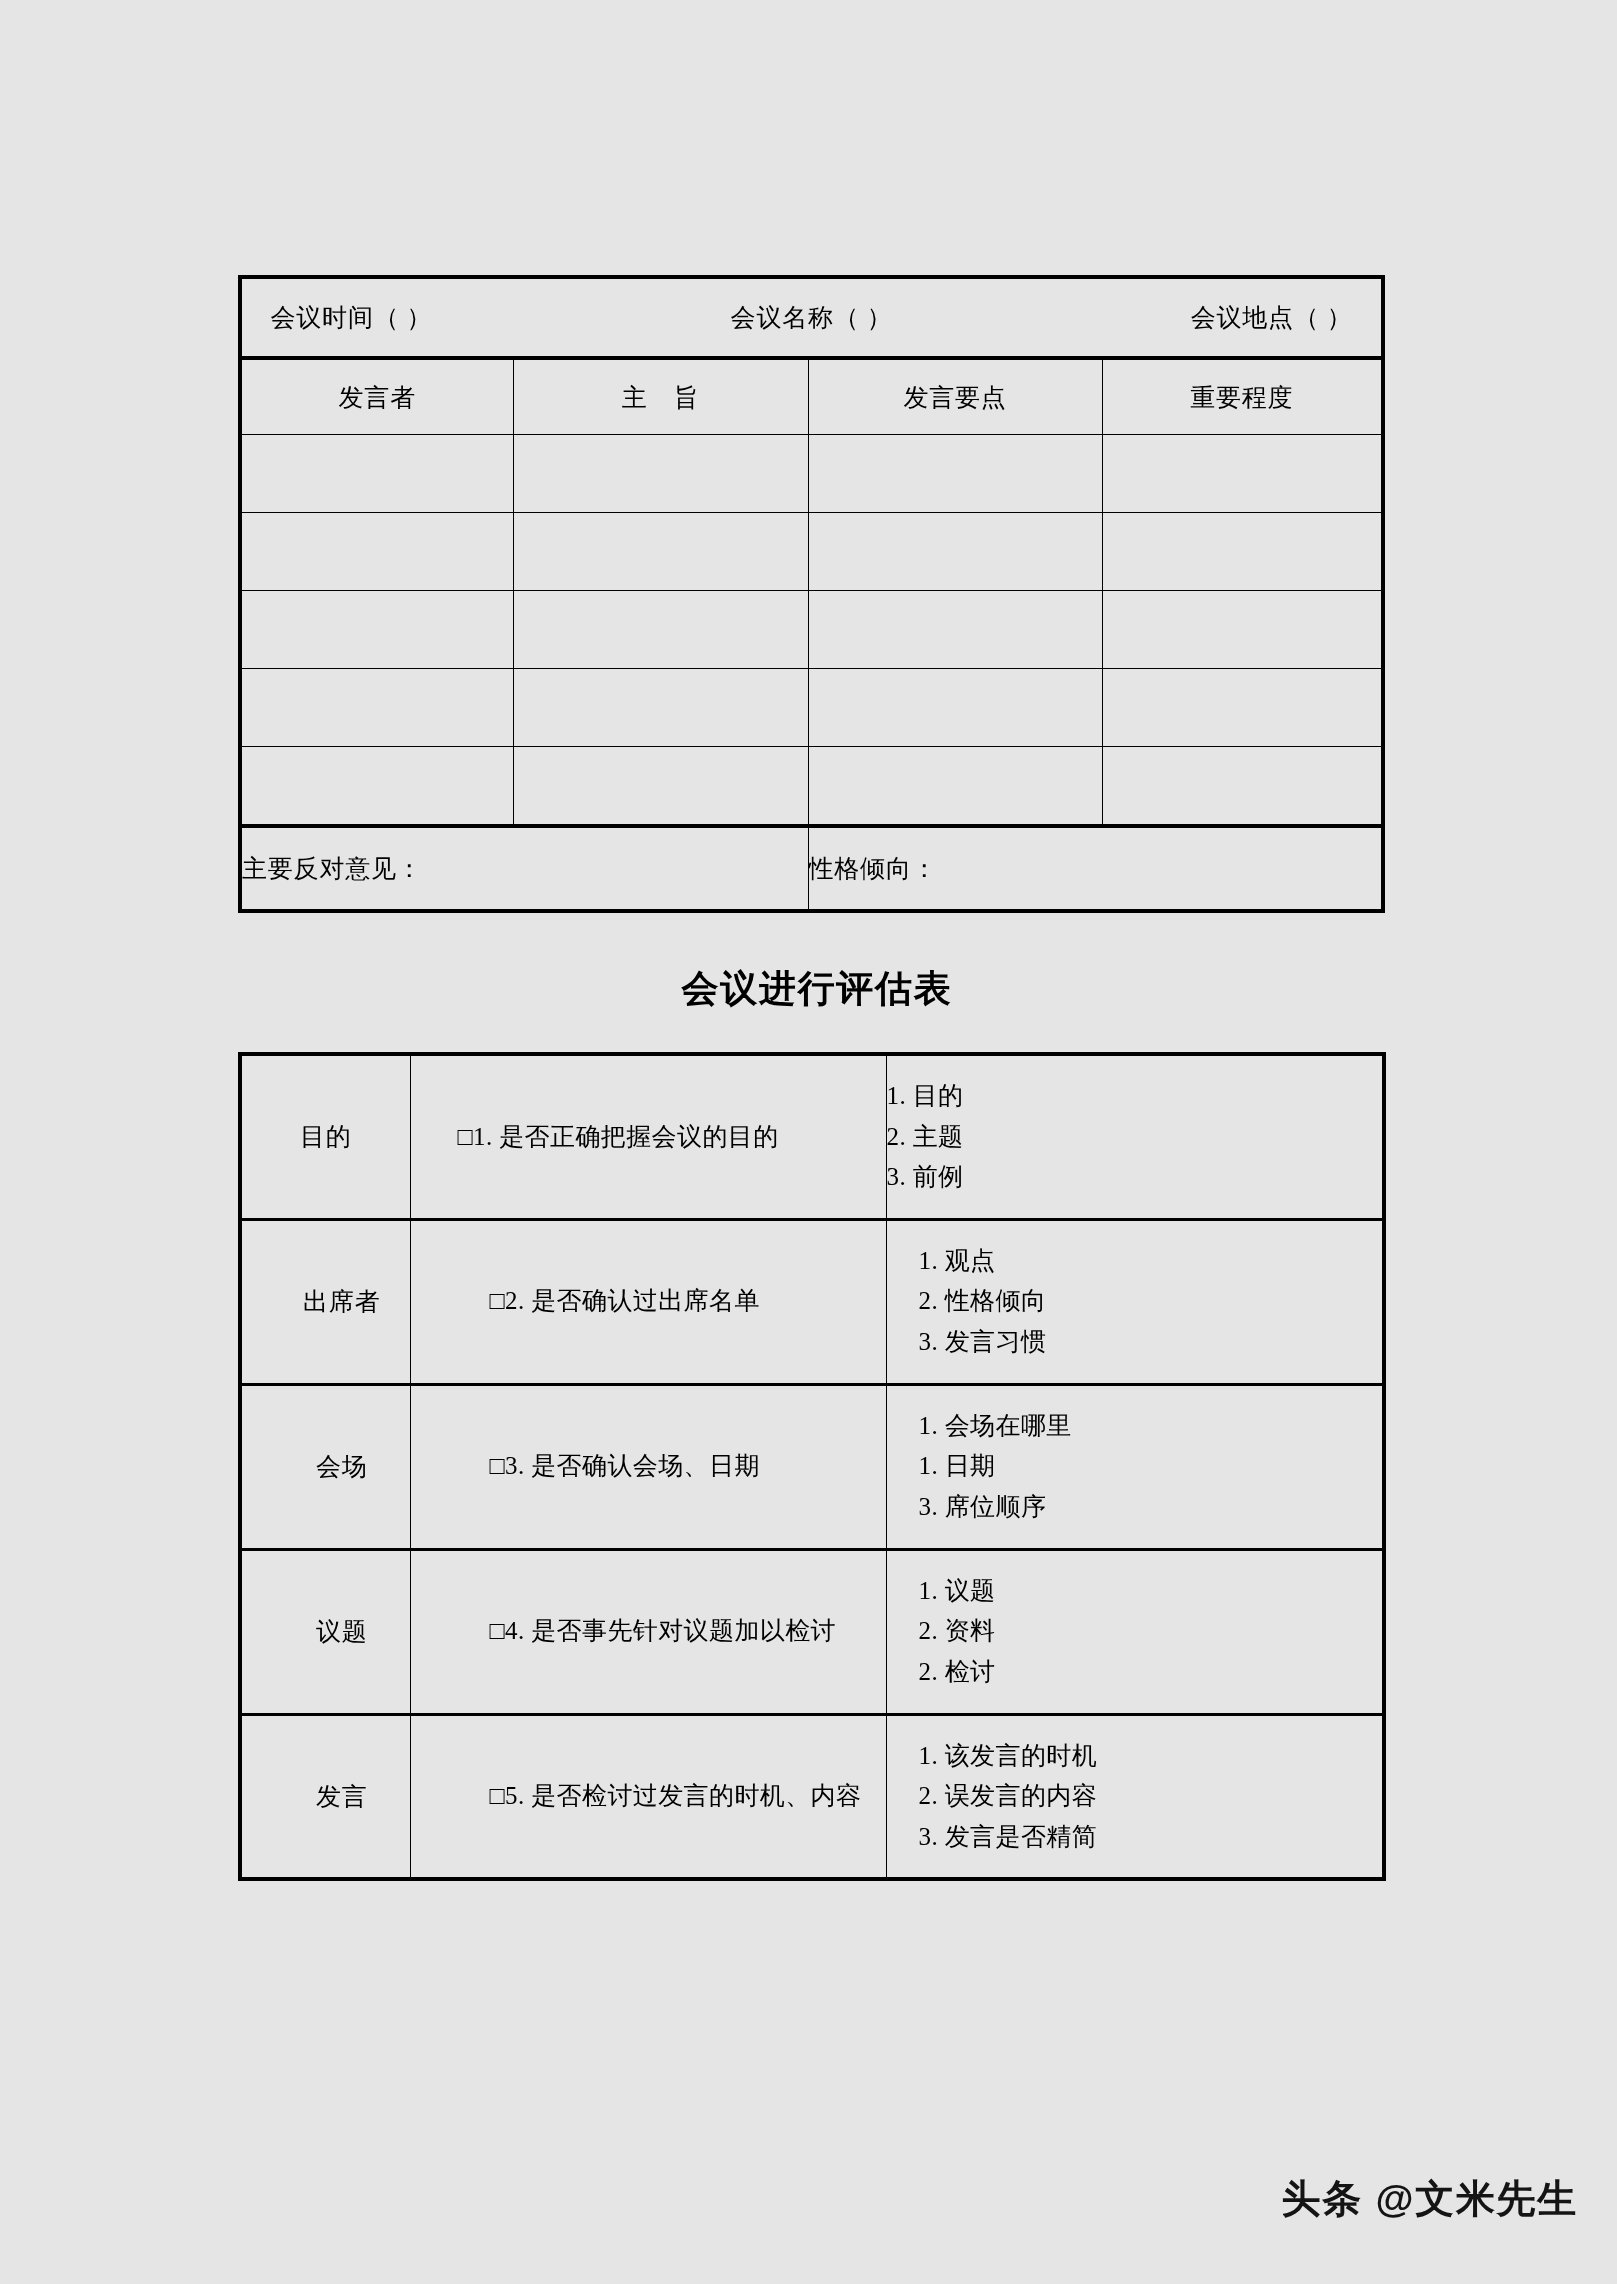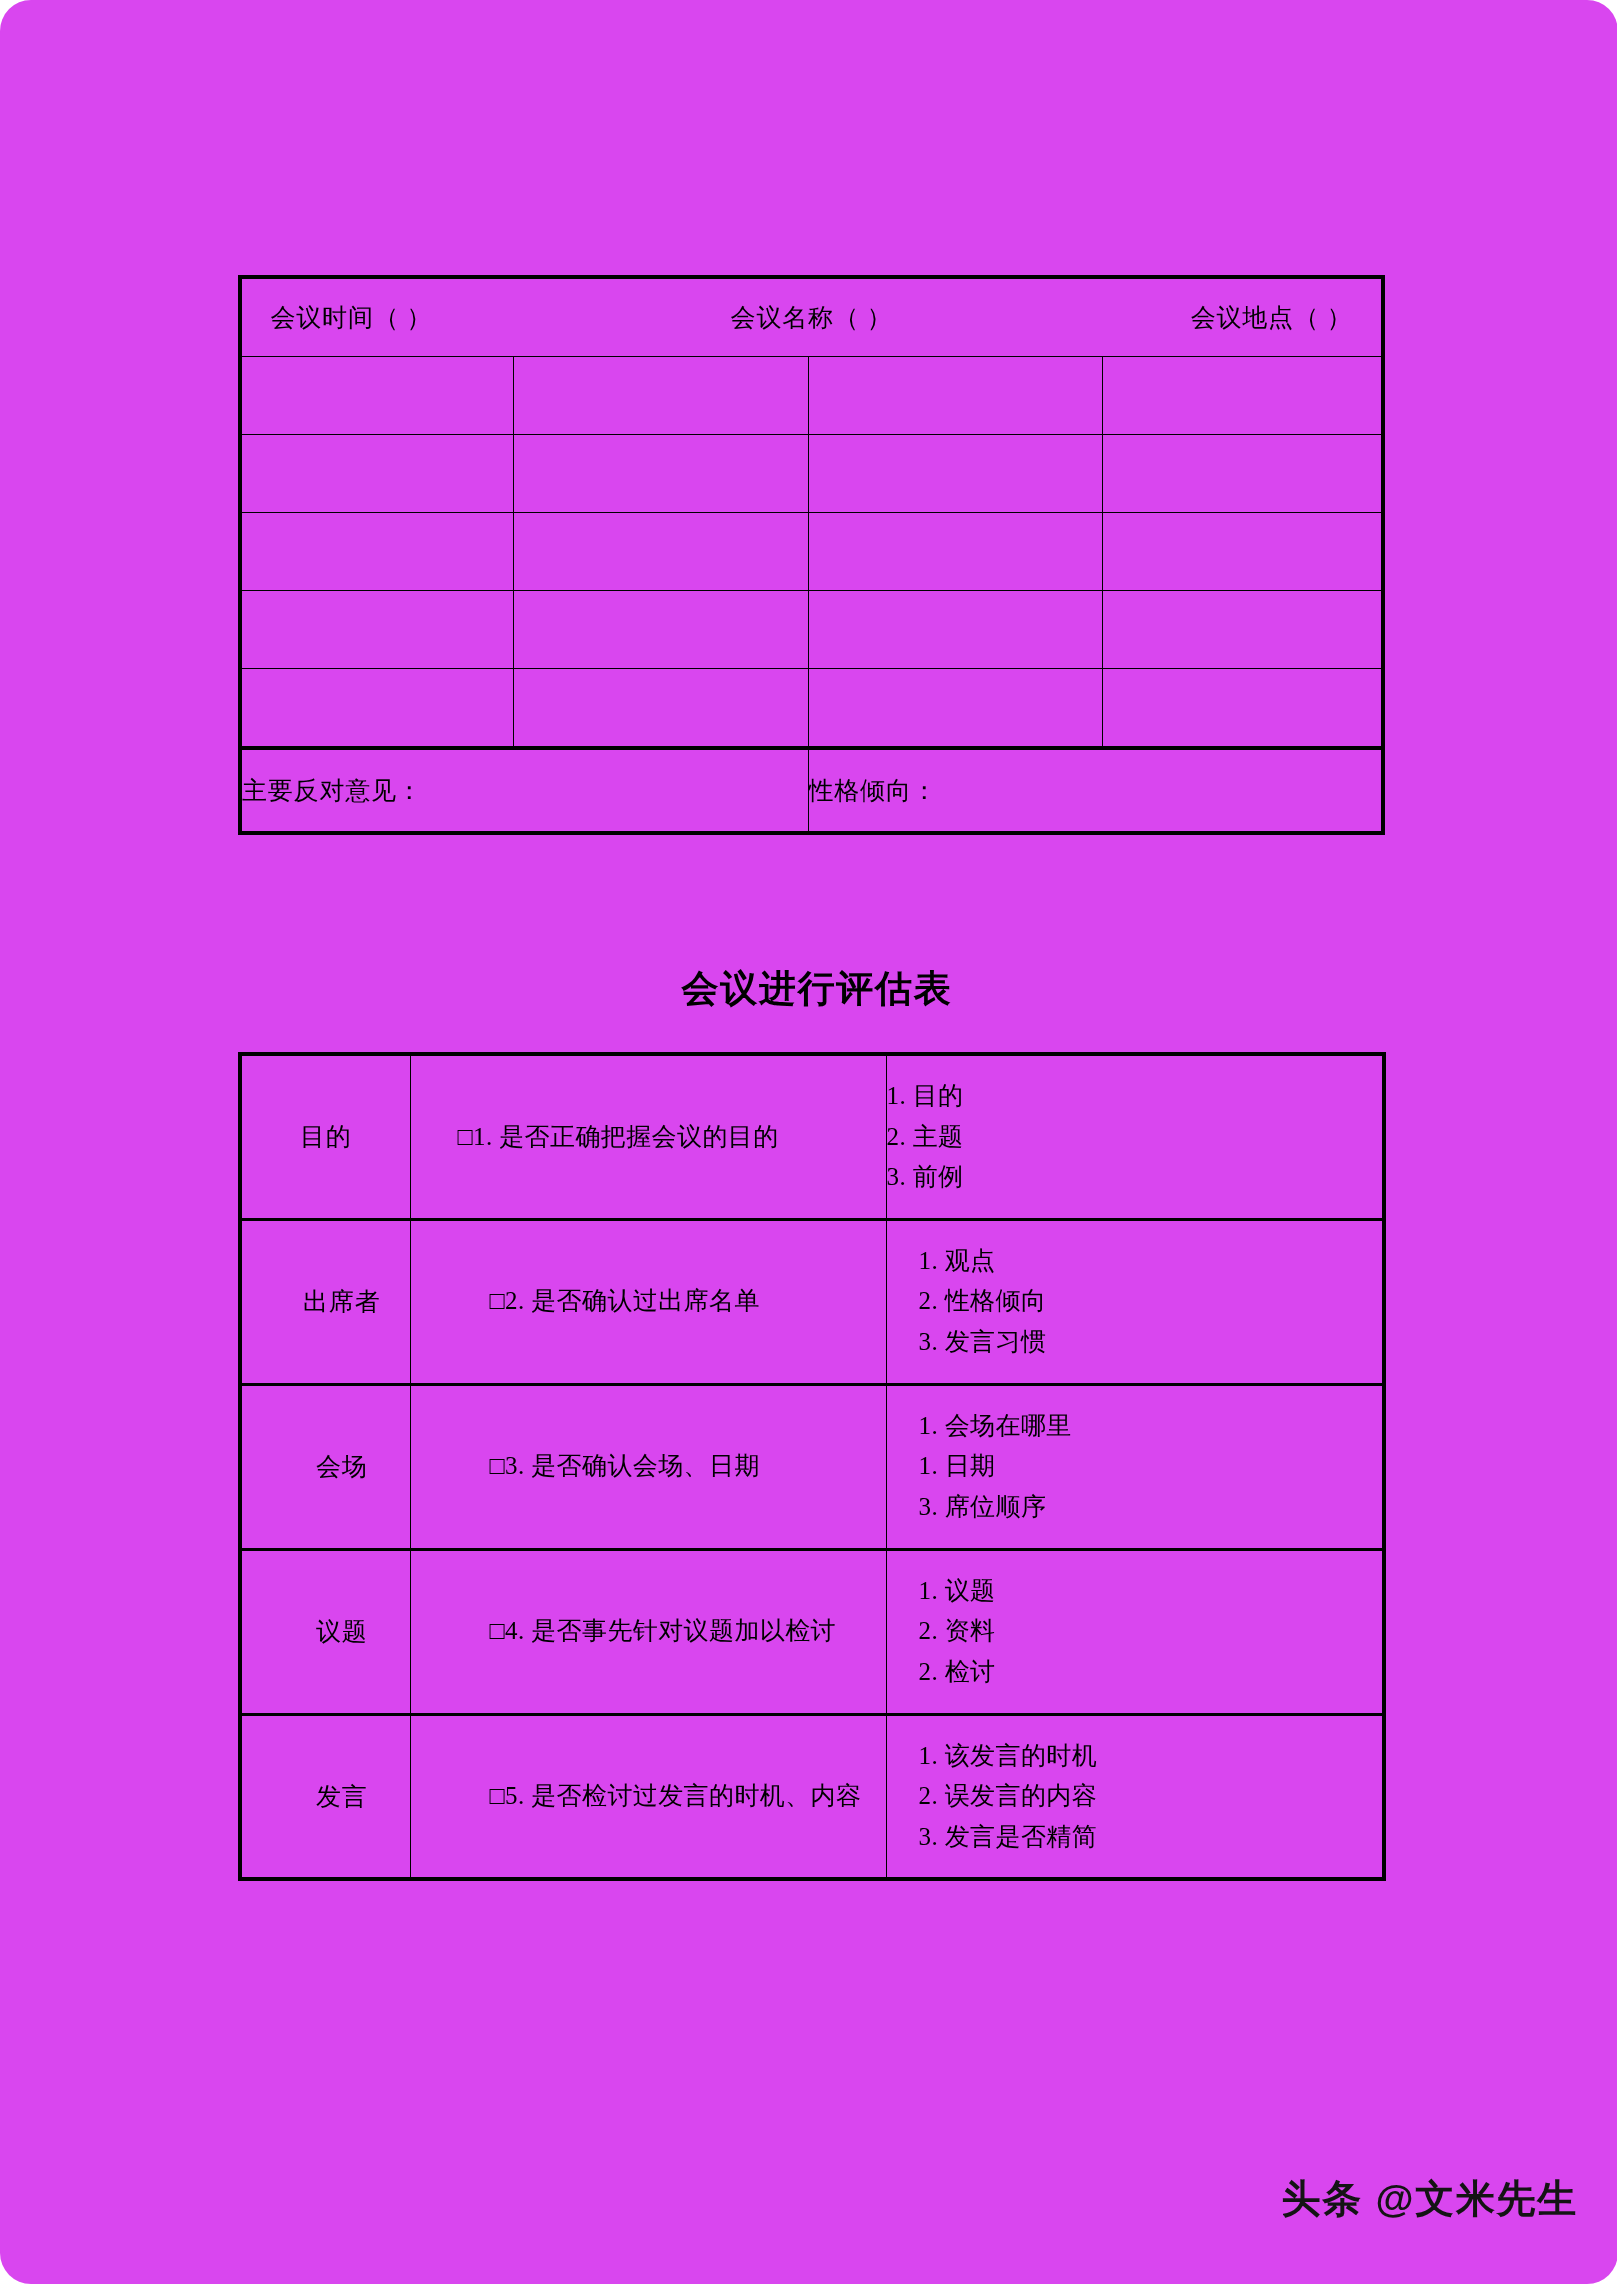--- a/index.html
+++ b/index.html
@@ -12,22 +12,21 @@
     height: 2284px;
     position: relative;
     font-family: "Liberation Serif", "DejaVu Serif", serif;
     color: #000000;
     overflow: hidden;
   }
 
   .page {
     position: absolute;
     inset: 0;
-    background: #d946ef;
-    border-radius: 31px;
+    background: #e5e5e5;
   }
 
   
   .tbl1 {
     position: absolute;
     left: 238px;
     top: 275px;
     width: 1143px;
     border-collapse: collapse;
     table-layout: fixed;
@@ -156,20 +155,26 @@
           <div class="hdr-inner">
             <span>会议时间（   ）</span>
             <span class="hdr-spacer"></span>
             <span>会议名称（   ）</span>
             <span class="hdr-spacer"></span>
             <span>会议地点（   ）</span>
           </div>
         </td>
       </tr>
 
+      <tr class="colhdr-row">
+        <td class="colhdr-cell thickline outer-left">发言者</td>
+        <td class="colhdr-cell thickline">主　旨</td>
+        <td class="colhdr-cell thickline">发言要点</td>
+        <td class="colhdr-cell thickline outer-right">重要程度</td>
+      </tr>
 
       <tr class="data-row">
         <td class="outer-left"></td>
         <td></td>
         <td></td>
         <td class="outer-right"></td>
       </tr>
       <tr class="data-row">
         <td class="outer-left"></td>
         <td></td>

